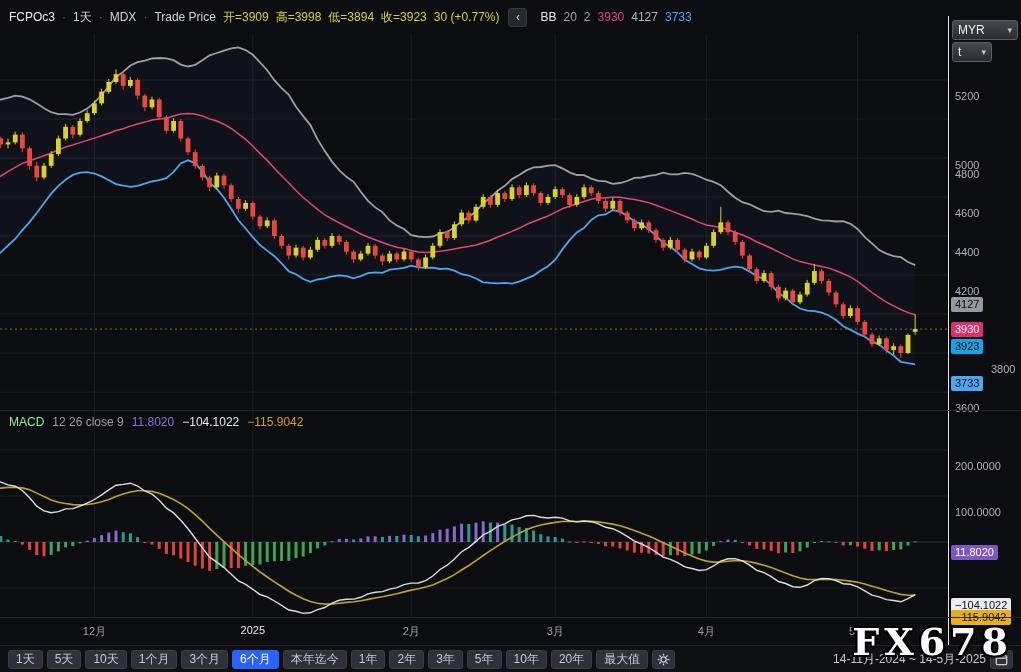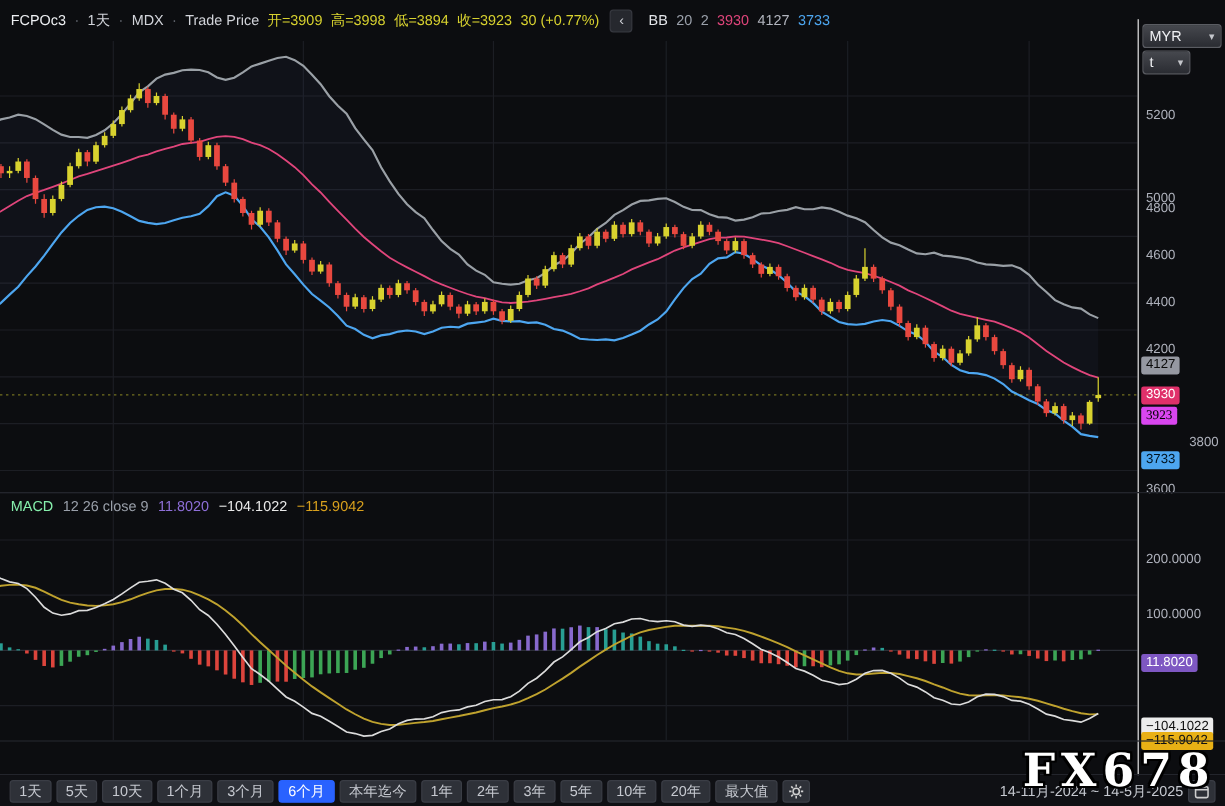--- a/index.html
+++ b/index.html
@@ -528,34 +528,44 @@
         <div class="tick" style="top: 73.0249px;">5200</div>
         <div class="tick" style="top: 112.029px; margin-top: 30px;">5000</div>
         <div class="tick" style="top: 151.033px;">4800</div>
         <div class="tick" style="top: 190.037px;">4600</div>
         <div class="tick" style="top: 229.041px;">4400</div>
         <div class="tick" style="top: 268.046px;">4200</div>
         <div class="tick" style="top: 346.054px; margin-left: 36px;">3800</div>
         <div class="tick" style="top: 385.058px;">3600</div>
         <div class="badge" style="top: 281.282px; background: rgb(149, 152, 161); color: rgb(11, 11, 11);">4127</div>
         <div class="badge" style="top: 305.701px; background: rgb(224, 48, 106); color: rgb(255, 255, 255);">3930</div>
-        <div class="badge" style="top: 323.066px; background: #d946ef; color: rgb(0, 0, 0); font-family: Liberation Serif, serif;">3923</div>
+        <div class="badge" style="top: 323.066px; background: #0ea5e9; color: rgb(0, 0, 0);">3923</div>
         <div class="badge" style="top: 360.12px; background: rgb(77, 166, 240); color: rgb(0, 19, 31);">3733</div>
         <div class="tick" style="top: 443px;">200.0000</div>
         <div class="tick" style="top: 489px;">100.0000</div>
         <div class="badge" style="top: 528.572px; background: rgb(126, 87, 194); color: rgb(255, 255, 255);">11.8020</div>
         <div class="badge" style="top: 581.886px; background: rgb(236, 236, 236); color: rgb(17, 17, 17);">−104.1022</div>
         <div class="badge" style="top: 594.314px; background: rgb(232, 176, 21); color: rgb(17, 17, 17);">−115.9042</div>
       </div>
   </div>
 
   <div class="hsep" style="top:410px"></div>
   <div class="hsep" style="top:617px"></div>
   <div class="hsep" style="top:645px"></div>
 
+  <div id="time-axis">
+    <div id="time-labels">
+        <div class="tlabel" style="left: 94.4px;">12月</div>
+        <div class="tlabel year" style="left: 252.8px;">2025</div>
+        <div class="tlabel" style="left: 411.2px;">2月</div>
+        <div class="tlabel" style="left: 555.2px;">3月</div>
+        <div class="tlabel" style="left: 706.4px;">4月</div>
+        <div class="tlabel" style="left: 857.6px;">5月</div>
+      </div>
+  </div>
 
   <div id="toolbar">
     <div id="range-buttons">
         <button class="rbtn">1天</button>
         <button class="rbtn">5天</button>
         <button class="rbtn">10天</button>
         <button class="rbtn">1个月</button>
         <button class="rbtn">3个月</button>
         <button class="rbtn active">6个月</button>
         <button class="rbtn">本年迄今</button>

